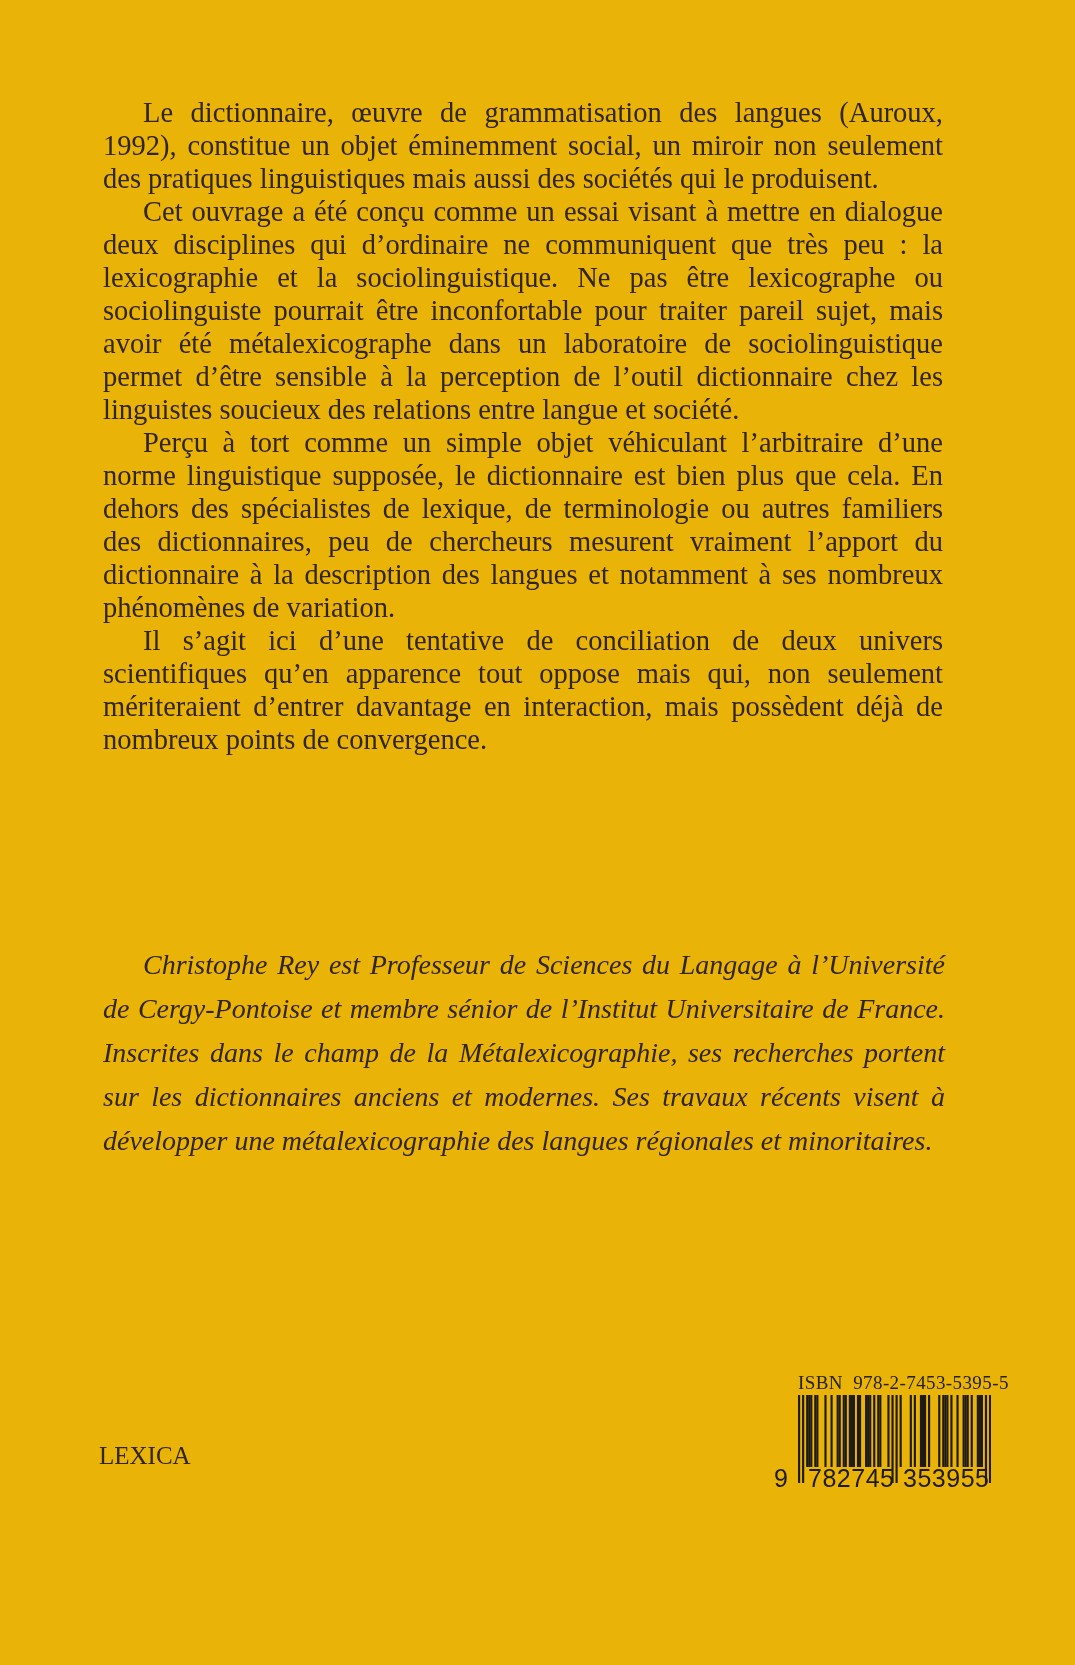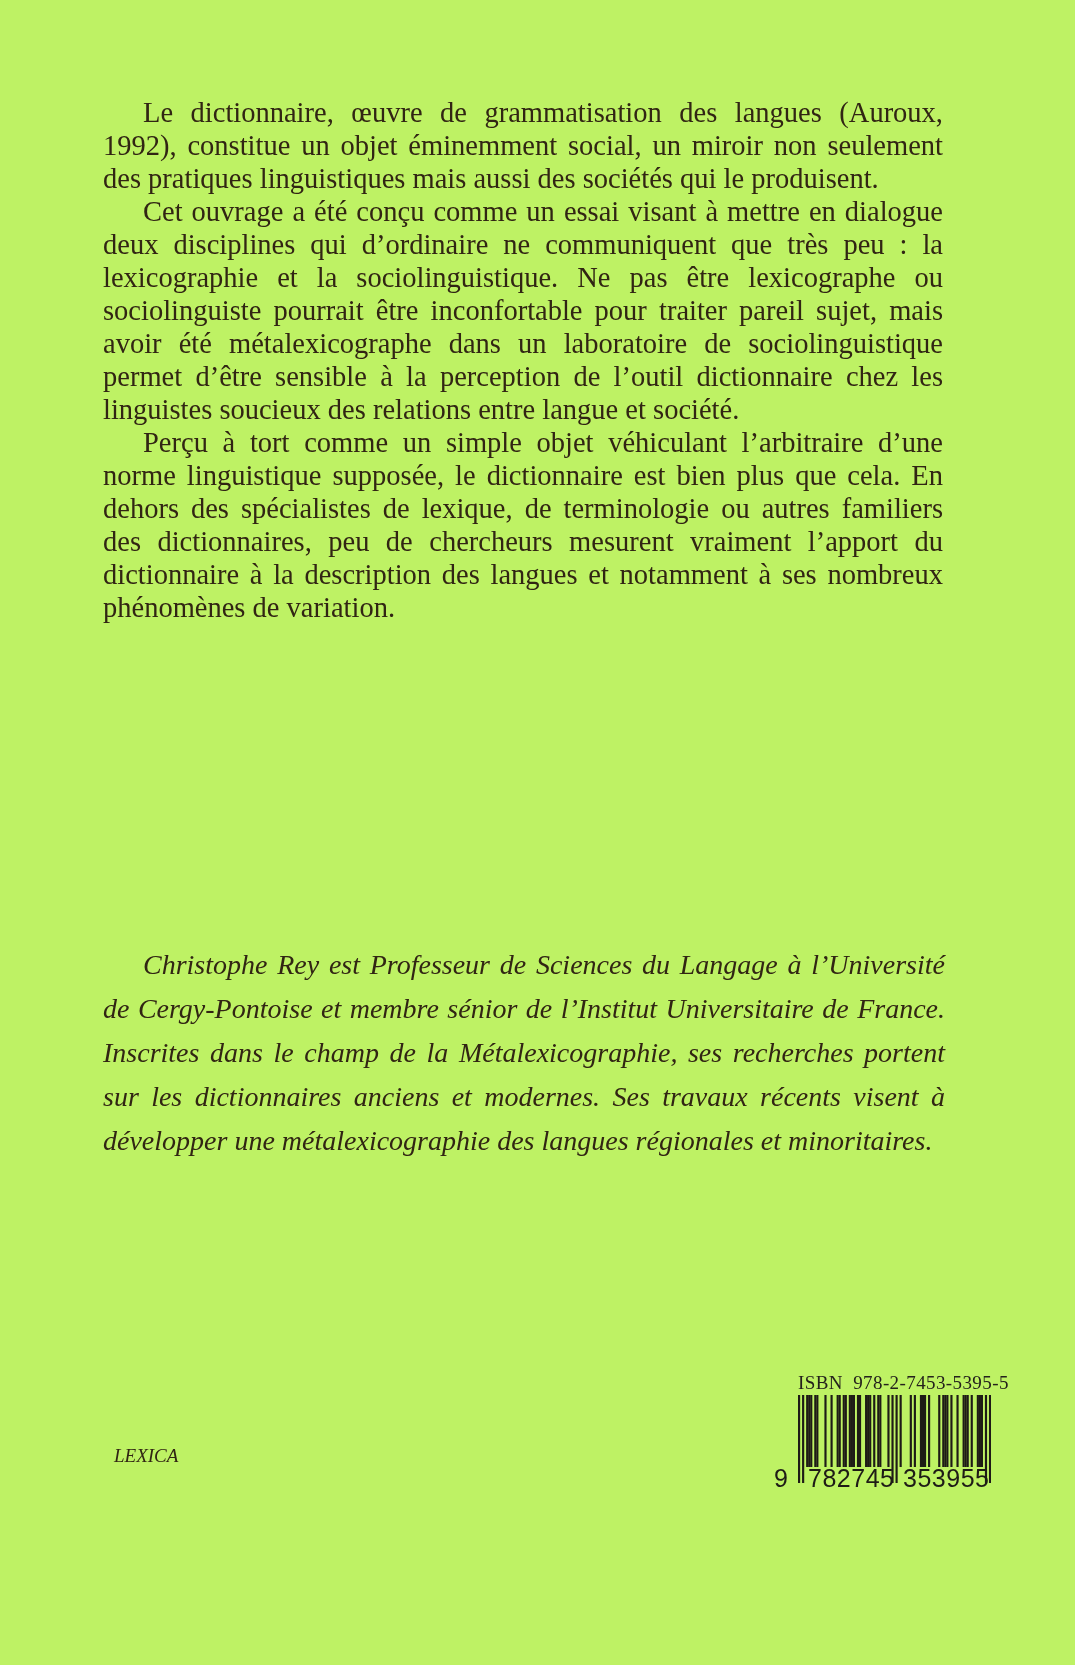--- a/index.html
+++ b/index.html
@@ -3,21 +3,21 @@
 <meta charset="utf-8">
 <style>
   html, body {
     margin: 0;
     padding: 0;
   }
   .page {
     position: relative;
     width: 1075px;
     height: 1665px;
-    background: #bef264;
+    background: #eab308;
     overflow: hidden;
     font-family: "Liberation Serif", serif;
     color: #312513;
   }
   .blurb {
     position: absolute;
     left: 103px;
     top: 96px;
     width: 840px;
     font-size: 28.5px;
@@ -37,24 +37,23 @@
     line-height: 44px;
     font-style: italic;
     text-align: justify;
   }
   .bio p {
     margin: 0;
     text-indent: 40px;
   }
   .series {
     position: absolute;
-    left: 114px;
+    left: 99px;
     top: 1437px;
-    font-style: italic;
-    font-size: 19px;
+    font-size: 25px;
     line-height: 38px;
   }
   .series .series-name,
   .series .series-subtitle {
     display: block;
   }
   .barcode-wrap {
     position: absolute;
     left: 752px;
     top: 1372px;
@@ -106,20 +105,21 @@
 </style>
 </head>
 <body>
 
 <div class="page">
 
   <div class="blurb">
     <p>Le dictionnaire, œuvre de grammatisation des langues (Auroux, 1992), constitue un objet éminemment social, un miroir non seulement des pratiques linguistiques mais aussi des sociétés qui le produisent.</p>
     <p>Cet ouvrage a été conçu comme un essai visant à mettre en dialogue deux disciplines qui d’ordinaire ne communiquent que très peu : la lexicographie et la sociolinguistique. Ne pas être lexicographe ou sociolinguiste pourrait être inconfortable pour traiter pareil sujet, mais avoir été métalexicographe dans un laboratoire de sociolinguistique permet d’être sensible à la perception de l’outil dictionnaire chez les linguistes soucieux des relations entre langue et société.</p>
     <p>Perçu à tort comme un simple objet véhiculant l’arbitraire d’une norme linguistique supposée, le dictionnaire est bien plus que cela. En dehors des spécialistes de lexique, de terminologie ou autres familiers des dictionnaires, peu de chercheurs mesurent vraiment l’apport du dictionnaire à la description des langues et notamment à ses nombreux phénomènes de variation.</p>
+    <p>Il s’agit ici d’une tentative de conciliation de deux univers scientifiques qu’en apparence tout oppose mais qui, non seulement mériteraient d’entrer davantage en interaction, mais possèdent déjà de nombreux points de convergence.</p>
   </div>
 
   <div class="bio">
     <p>Christophe Rey est Professeur de Sciences du Langage à l’Université de Cergy-Pontoise et membre sénior de l’Institut Universitaire de France. Inscrites dans le champ de la Métalexicographie, ses recherches portent sur les dictionnaires anciens et modernes. Ses travaux récents visent à développer une métalexicographie des langues régionales et minoritaires.</p>
   </div>
 
   <div class="series">
     <span class="series-name">LEXICA</span>
   </div>
 

